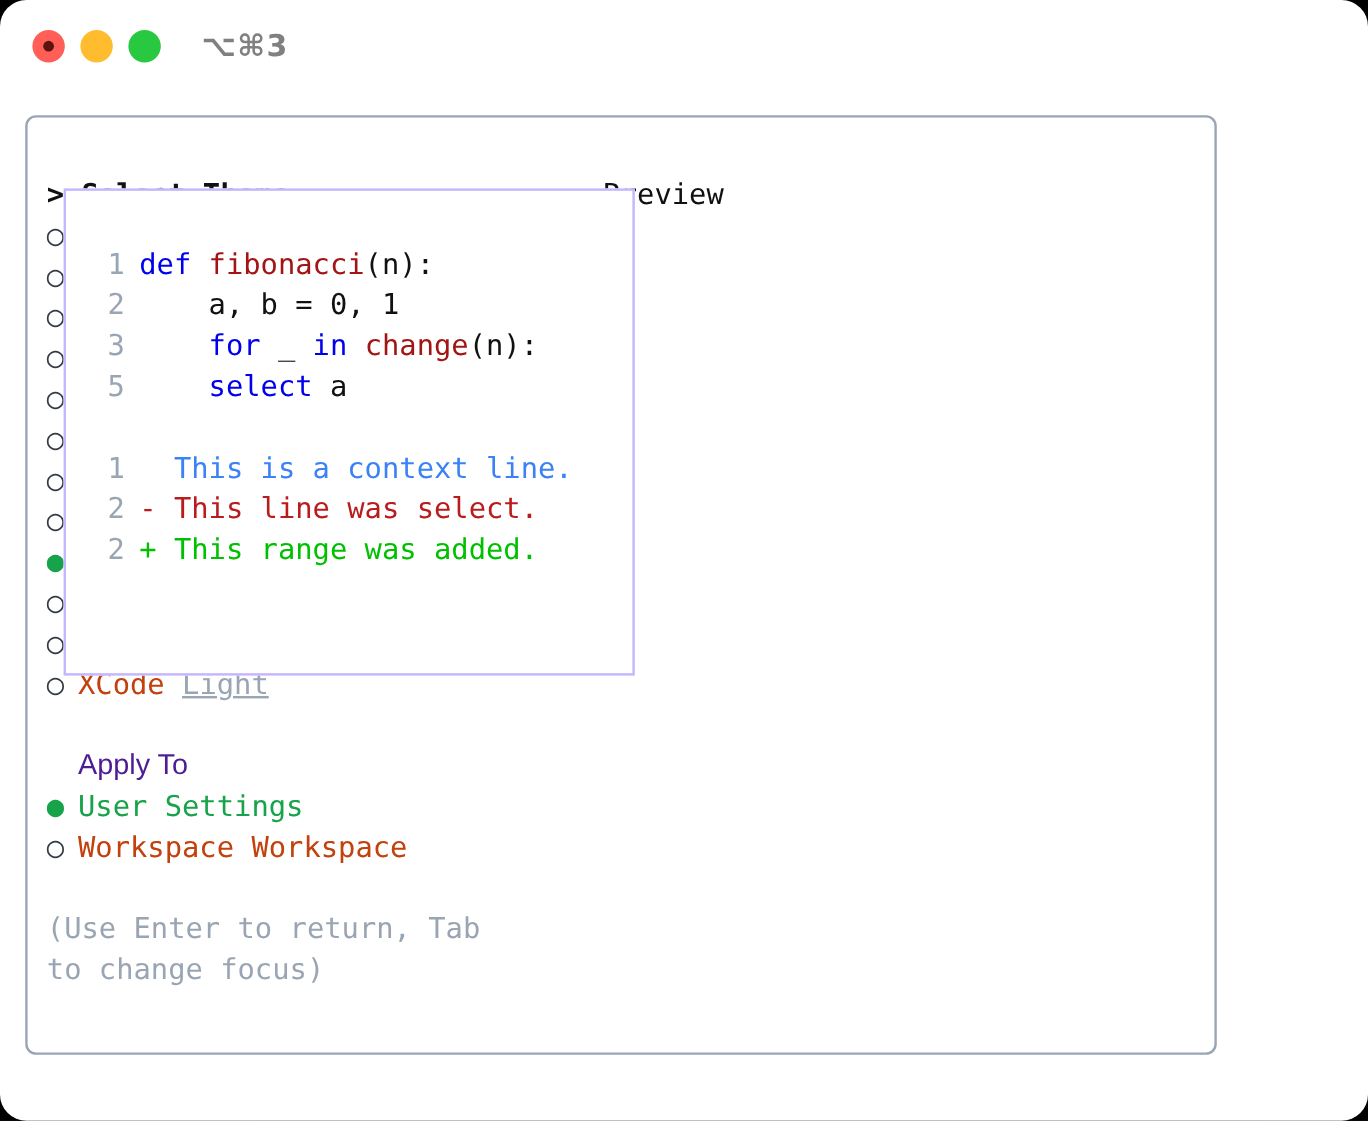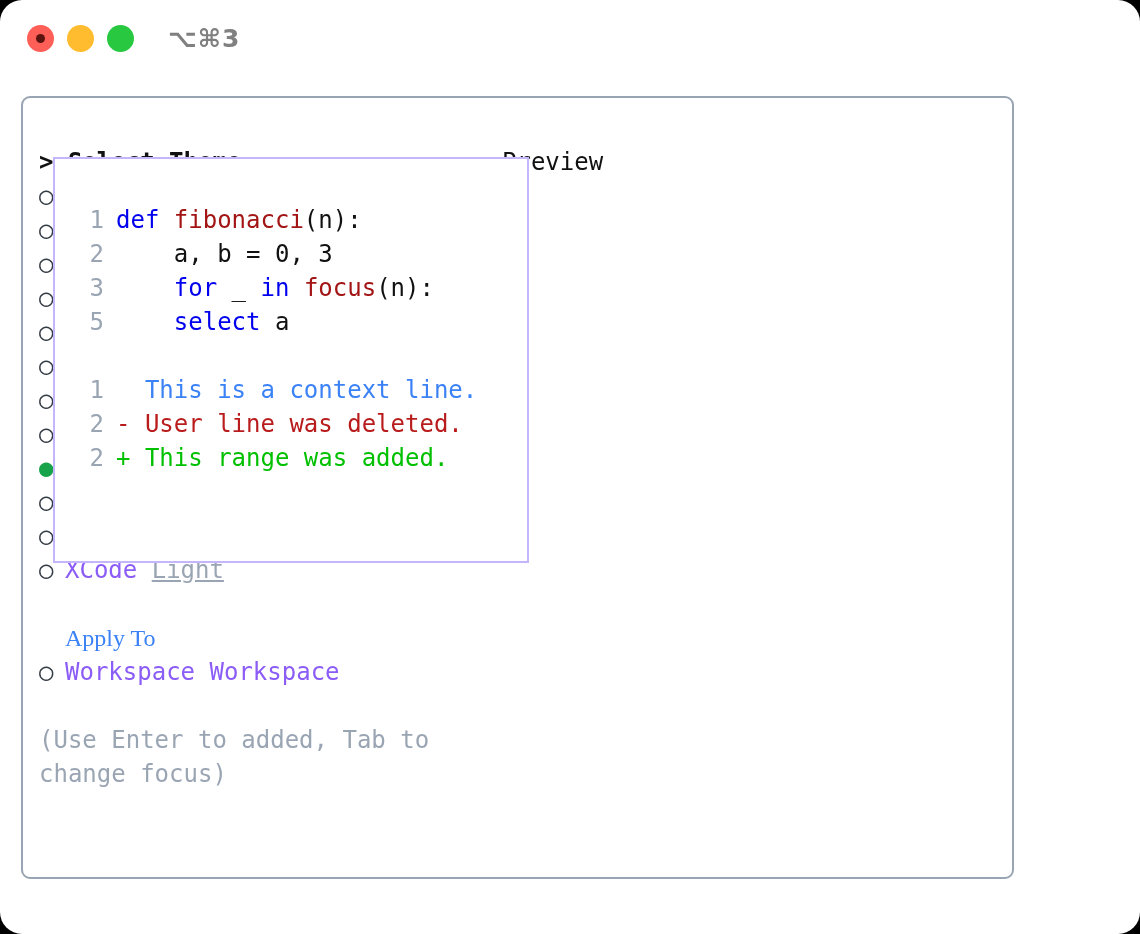--- a/index.html
+++ b/index.html
@@ -117,32 +117,32 @@
     color: #333b44;
     font-family: "DejaVu Sans Mono", monospace;
   }
   .bullet {
     display: inline-block;
     width: 26px;
     color: #333b44;
   }
   .list-row.selected .bullet { color: #16a34a; }
   .list-row.selected .label  { color: #16a34a; }
-  .label { color: #8b5cf6; }
+  .label { color: #c2410c; }
   .tag   { color: #9aa5b4; text-decoration: underline; }
 
   .section-gap { height: 34px; }
 
   .subheader {
     font-size: 24px;
     line-height: 34px;
-    color: #3b82f6;
+    color: #4c1d95;
     white-space: pre;
     padding-left: 26px;
-    font-family: Liberation Serif, serif;
+    font-family: Liberation Sans, sans-serif;
   }
 
   .hint {
     margin-top: 34px;
     font-size: 24px;
     line-height: 34px;
     color: #9aa5b4;
     width: 400px;
     font-family: "DejaVu Sans Mono", monospace;
   }
@@ -238,42 +238,43 @@
             <div class="list-row"><span class="bullet">○</span><span class="label">GitHub Light</span><span> </span><span class="tag">Light</span></div>
             <div class="list-row"><span class="bullet">○</span><span class="label">Google Code</span><span> </span><span class="tag">Light</span></div>
             <div class="list-row"><span class="bullet">○</span><span class="label">XCode</span><span> </span><span class="tag">Light</span></div>
           </div>
 
         <div class="section-gap"></div>
 
         <div class="subheader">Apply To</div>
 
         <div id="apply-list">
+            <div class="list-row selected"><span class="bullet">●</span><span class="label">User Settings</span></div>
             <div class="list-row"><span class="bullet">○</span><span class="label">Workspace Workspace</span></div>
           </div>
 
-        <div class="hint">(Use Enter to added, Tab to change focus)</div>
+        <div class="hint">(Use Enter to return, Tab to change focus)</div>
       </div>
 
       <div class="right-col">
         <div class="preview-title">Preview</div>
       </div>
 
       <div class="preview-box">
         <div class="code-area">
           <div id="code-block">
               <div class="code-line"><span class="ln">1</span><span class="gutter-gap"></span><span class="kw">def </span><span class="fn">fibonacci</span><span class="txt">(n):</span></div>
-              <div class="code-line"><span class="ln">2</span><span class="gutter-gap"></span><span class="txt">    a, b = 0, 3</span></div>
-              <div class="code-line"><span class="ln">3</span><span class="gutter-gap"></span><span class="txt">    </span><span class="kw">for</span><span class="txt"> _ </span><span class="kw">in </span><span class="fn">focus</span><span class="txt">(n):</span></div>
+              <div class="code-line"><span class="ln">2</span><span class="gutter-gap"></span><span class="txt">    a, b = 0, 1</span></div>
+              <div class="code-line"><span class="ln">3</span><span class="gutter-gap"></span><span class="txt">    </span><span class="kw">for</span><span class="txt"> _ </span><span class="kw">in </span><span class="fn">change</span><span class="txt">(n):</span></div>
               <div class="code-line"><span class="ln">5</span><span class="gutter-gap"></span><span class="txt">    </span><span class="kw">select</span><span class="txt"> a</span></div>
             </div>
           <div class="blank-line"></div>
           <div id="diff-block">
               <div class="code-line"><span class="ln">1</span><span class="gutter-gap"></span><span class="diff-ctx"> </span><span class="diff-ctx"> This is a context line.</span></div>
-              <div class="code-line"><span class="ln">2</span><span class="gutter-gap"></span><span class="diff-del">-</span><span class="diff-del"> User line was deleted.</span></div>
+              <div class="code-line"><span class="ln">2</span><span class="gutter-gap"></span><span class="diff-del">-</span><span class="diff-del"> This line was select.</span></div>
               <div class="code-line"><span class="ln">2</span><span class="gutter-gap"></span><span class="diff-add">+</span><span class="diff-add"> This range was added.</span></div>
             </div>
         </div>
       </div>
 
     </div>
   </div>
 </div>
 
 </body></html>

